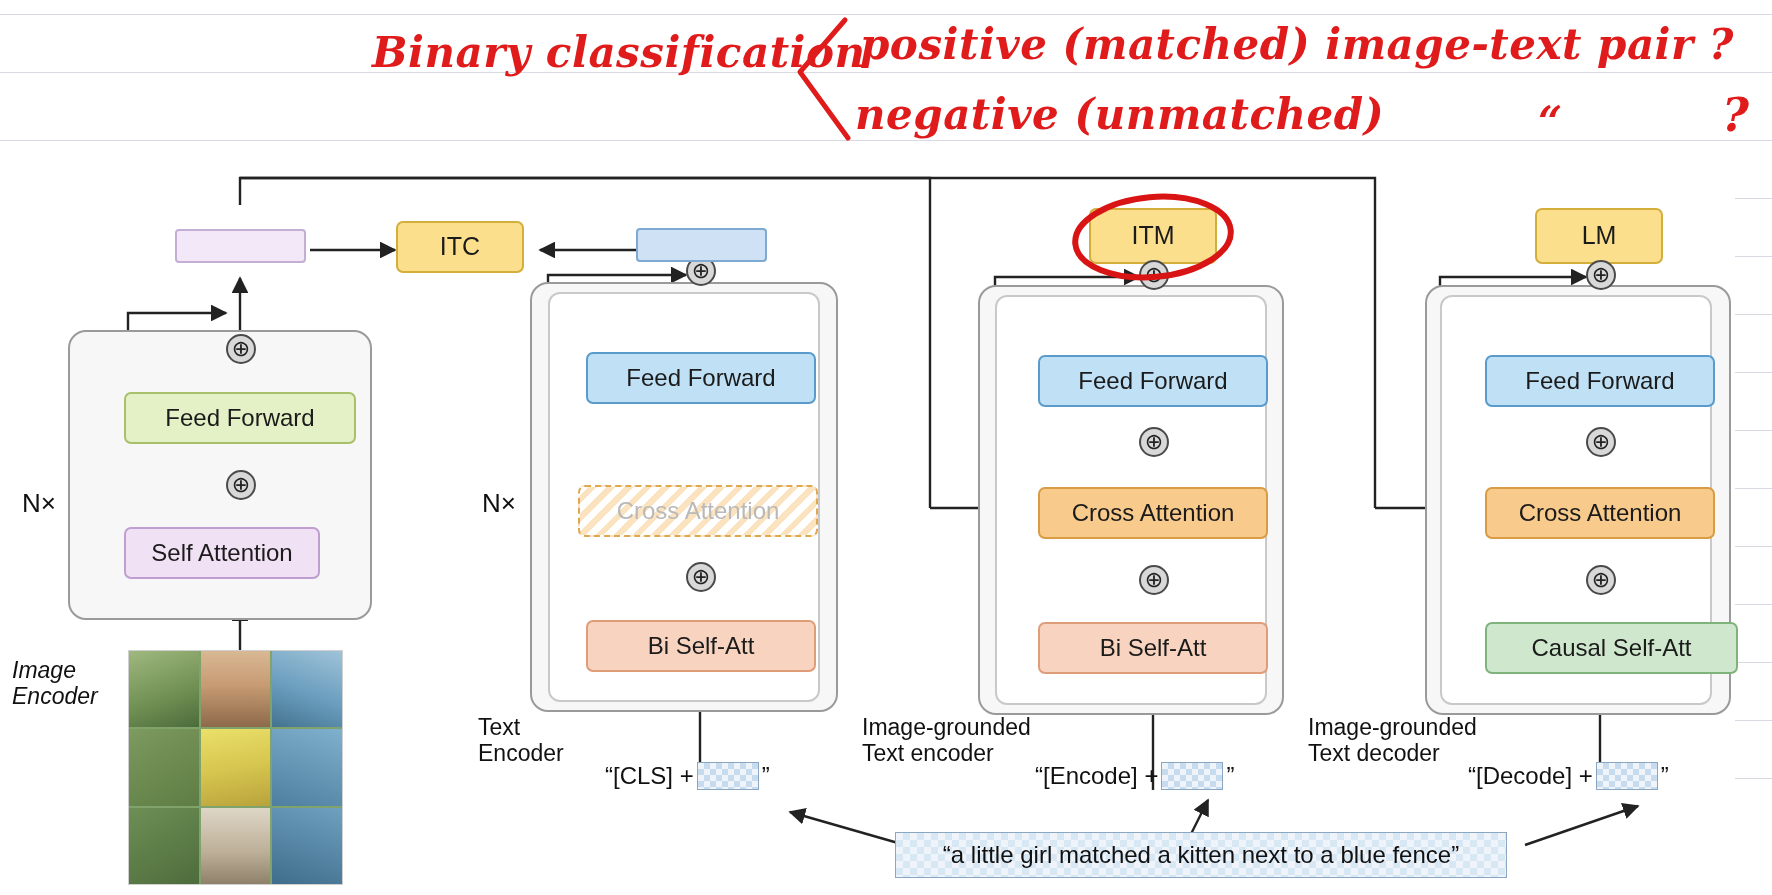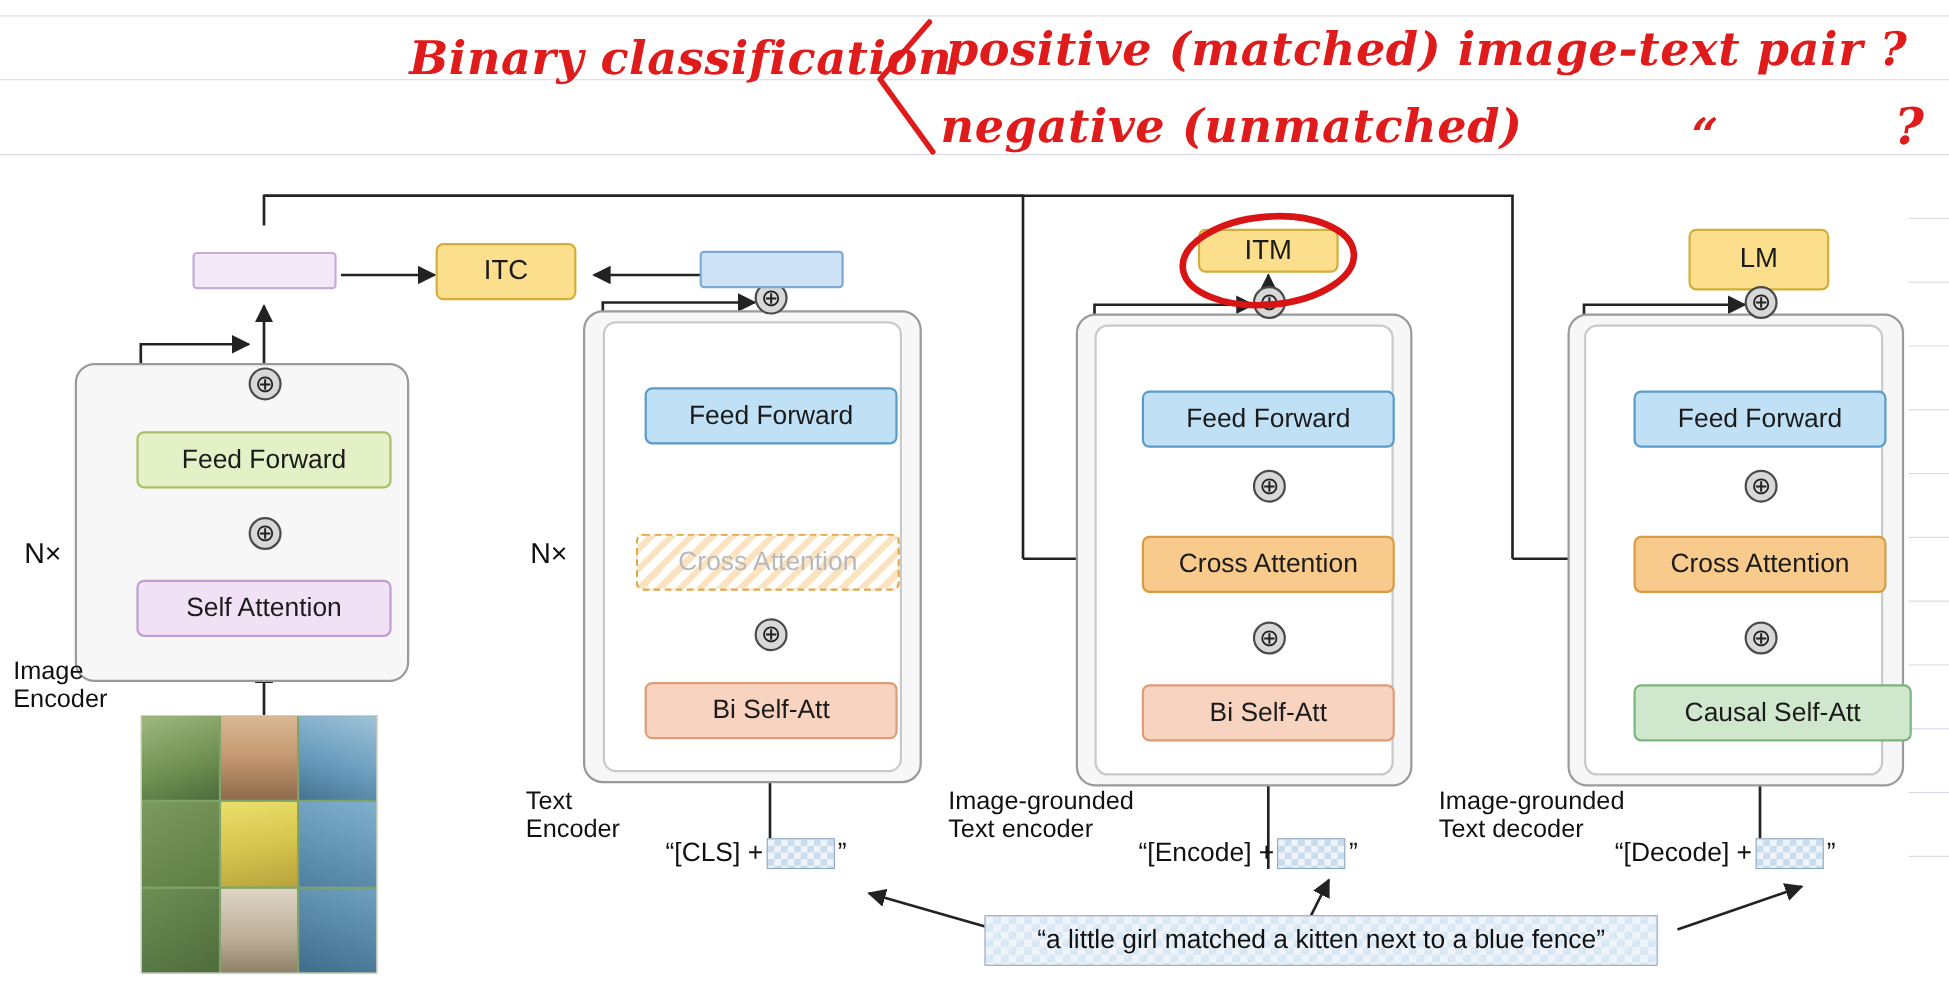--- a/index.html
+++ b/index.html
@@ -265,30 +265,30 @@
 
     <g stroke="#222" stroke-width="2.4" fill="none">
       <path d="M 240 205 L 240 178 L 930 178 L 930 508"></path>
       <path d="M 240 178 L 1375 178 L 1375 508"></path>
     </g>
   </svg>
 
   <div class="abs shell" style="left:68px; top:330px; width:304px; height:290px;"></div>
 
   <div class="abs modbox m-ffg" style="left:124px; top:392px; width:232px; height:52px;">Feed Forward</div>
-  <div class="abs modbox m-self" style="left:124px; top:527px; width:232px; height:52px;">Self Attention</div>
+  <div class="abs modbox m-self" style="left:124px; top:527px; width:196px; height:52px;">Self Attention</div>
 
   <div class="abs plus" style="left:226px; top:334px;">⊕</div>
   <div class="abs plus" style="left:226px; top:470px;">⊕</div>
 
   <div class="abs nx" style="left:22px; top:488px;">N×</div>
 
   <div class="abs featbar bar-violet" style="left:175px; top:229px; width:131px; height:34px;"></div>
 
-  <div class="abs caption" style="left:12px; top:597px;">Image
+  <div class="abs caption" style="left:12px; top:658px;font-style:italic;">Image
 Encoder</div>
 
   <div class="abs photo" style="left:128px; top:650px; width:215px; height:235px;">
     <div class="cell p1"></div>
     <div class="cell p2"></div>
     <div class="cell p3"></div>
     <div class="cell p4"></div>
     <div class="cell p5"></div>
     <div class="cell p6"></div>
     <div class="cell p7"></div>
@@ -314,21 +314,21 @@
 
   <div class="abs caption" style="left:478px; top:715px;">Text
 Encoder</div>
 
   <div class="abs token" style="left:605px; top:762px;">
     <span>“[CLS] +</span>
     <span class="checker"></span>
     <span>”</span>
   </div>
 
-  <div class="abs modbox m-head" style="left:1089px; top:208px; width:128px; height:40px;">ITM</div>
+  <div class="abs modbox m-head" style="left:1089px; top:208px; width:128px; height:56px;">ITM</div>
 
   <div class="abs shell" style="left:978px; top:285px; width:306px; height:430px;"></div>
   <div class="abs shell-inner" style="left:995px; top:295px; width:272px; height:410px;"></div>
 
   <div class="abs modbox m-ff" style="left:1038px; top:355px; width:230px; height:52px;">Feed Forward</div>
   <div class="abs modbox m-cross" style="left:1038px; top:487px; width:230px; height:52px;">Cross Attention</div>
   <div class="abs modbox m-bi" style="left:1038px; top:622px; width:230px; height:52px;">Bi Self-Att</div>
 
   <div class="abs plus" style="left:1139px; top:260px;">⊕</div>
   <div class="abs plus" style="left:1139px; top:427px;">⊕</div>

